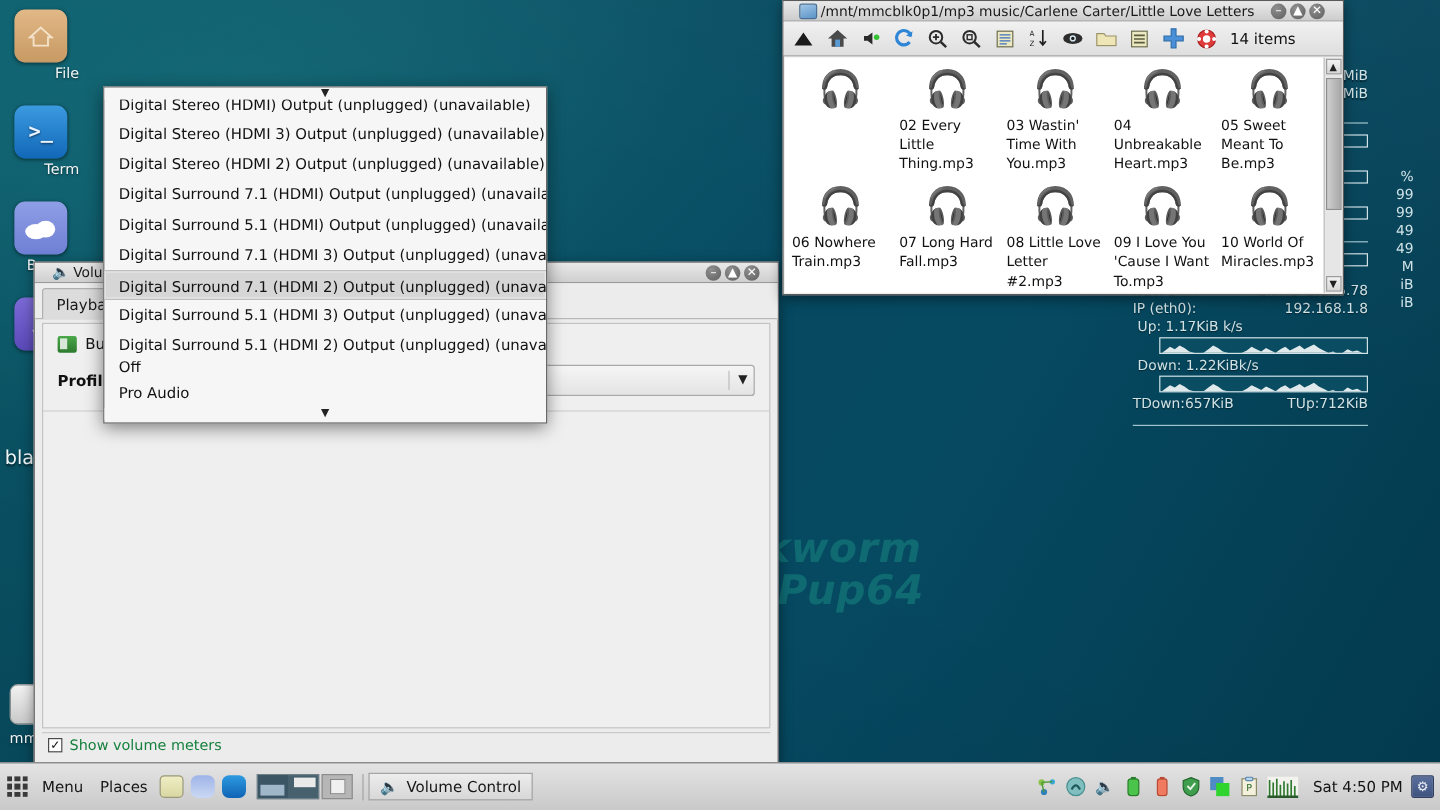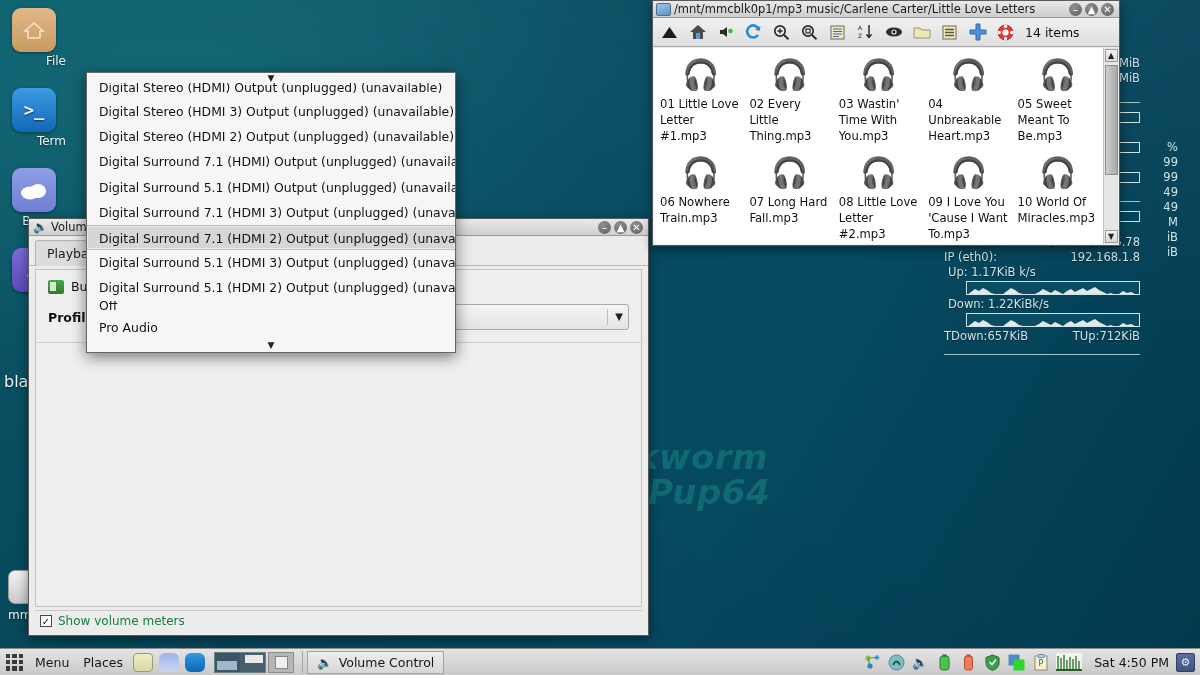--- a/index.html
+++ b/index.html
@@ -84,21 +84,21 @@
     position: absolute;
     background: #ececec;
     border: 1px solid #5a5a5a;
     box-shadow: 0 3px 10px rgba(0,0,0,.45);
   }
   .titlebar {
     height: 17px;
     background: linear-gradient(180deg,#e9e9e9,#cfcfcf);
     border-bottom: 1px solid #9a9a9a;
     display: flex; align-items: center;
-    padding: 0 3px;
+    padding: 0 13px;
     font-size: 11.5px;
     color: #1a1a1a;
   }
   .titlebar .tb-title {
     flex: 1;
     white-space: nowrap; overflow: hidden;
     padding-left: 3px;
   }
   .tb-btns { display: flex; gap: 3px; align-items: center; padding-right: 2px; }
   .tb-btn {
@@ -316,21 +316,21 @@
   
   #sm-clipped {
     position: absolute; left: 1118px; top: 140px;
     width: 60px; color: #cfe2e6; font-size: 11.5px; line-height: 15px;
     text-align: right;
   }
 
   
   #taskbar {
     position: absolute; left: 0; bottom: 0;
-    width: 1200px; height: 27px;
+    width: 1200px; height: 40px;
     background: linear-gradient(180deg,#e4e4e4,#c9c9c9);
     border-top: 1px solid #8d8d8d;
     display: flex; align-items: center;
     font-size: 12.5px; color: #161616;
   }
   #tb-menu-grid {
     width: 17px; height: 17px; margin: 0 5px 0 6px;
     display: grid; grid-template-columns: repeat(3,1fr); grid-template-rows: repeat(3,1fr);
     gap: 2px;
   }
@@ -664,21 +664,20 @@
             <circle cx="14.8" cy="8.5" r="1.7" fill="#fff"></circle>
           </svg>
       </span>
       <span id="fm-count">14 items</span>
     </div>
 
     <div id="fm-filearea">
       <div id="fm-grid">
         <div class="fm-item">
           <div class="fm-thumb">🎧</div>
-          <div class="fm-label">01 Little Love Letter #1.mp3</div>
         </div>
         <div class="fm-item">
           <div class="fm-thumb">🎧</div>
           <div class="fm-label">02 Every Little Thing.mp3</div>
         </div>
         <div class="fm-item">
           <div class="fm-thumb">🎧</div>
           <div class="fm-label">03 Wastin' Time With You.mp3</div>
         </div>
         <div class="fm-item">

